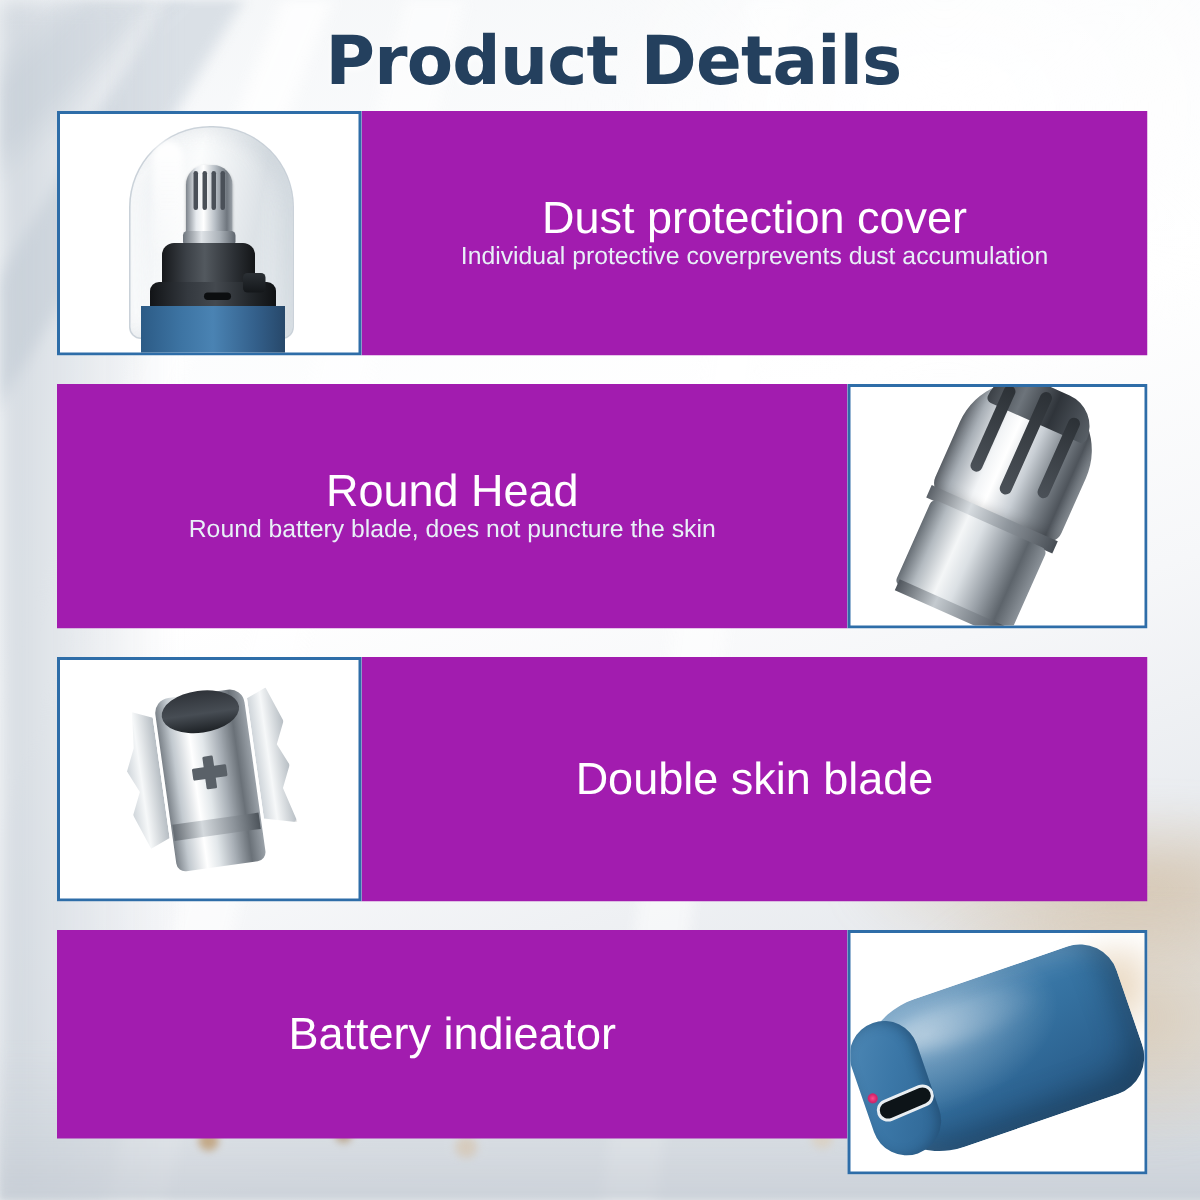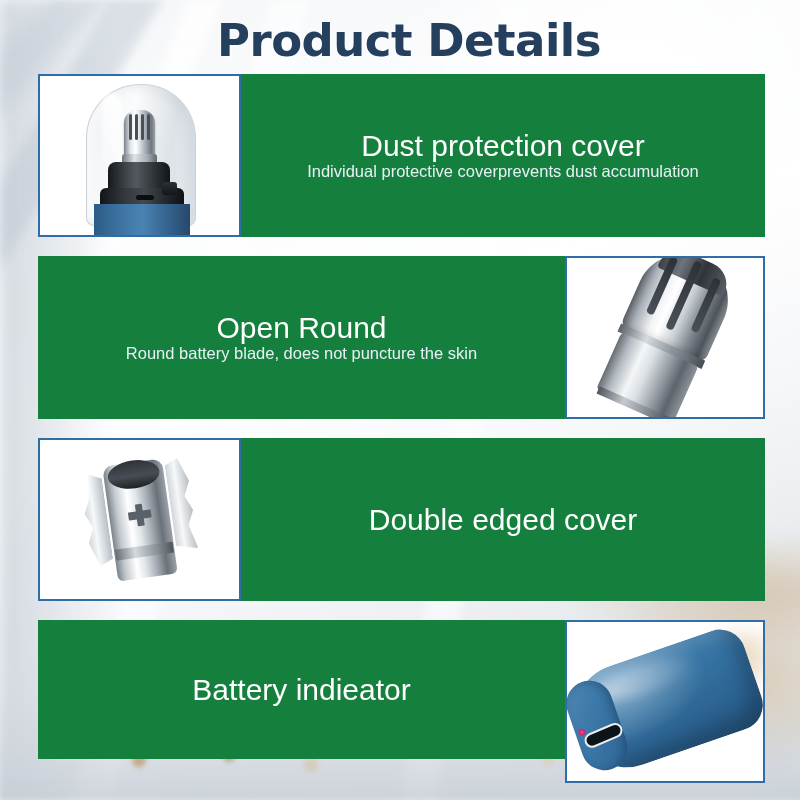--- a/index.html
+++ b/index.html
@@ -102,21 +102,21 @@
     text-shadow: 0 2px 4px rgba(255,255,255,.85);
   }
 
   
   .panel {
     position: absolute;
     display: flex;
     overflow: hidden;
   }
   .panel .blue {
-    background: #15803d;
+    background: #a21caf;
     display: flex;
     flex-direction: column;
     align-items: center;
     justify-content: center;
     box-sizing: border-box;
   }
   .photo-box {
     background: #ffffff;
     border: 2px solid #2e6da8;
     box-sizing: border-box;
@@ -344,21 +344,21 @@
       </div>
     </div>
     <div class="blue">
       <div class="p-title">Dust protection cover</div>
       <div class="p-sub">Individual protective coverprevents dust accumulation</div>
     </div>
   </div>
 
   <div class="panel" id="panel-2">
     <div class="blue">
-      <div class="p-title">Open Round</div>
+      <div class="p-title">Round Head</div>
       <div class="p-sub">Round battery blade, does not puncture the skin</div>
     </div>
     <div class="photo-box">
       <div class="art">
         <div class="steel-wrap">
           <div class="steel-top"></div>
           <div class="steel-cap"></div>
           <div class="steel-slot" style="left:18px; top:10px; height:62px;"></div>
           <div class="steel-slot" style="left:42px; top:4px;  height:74px;"></div>
           <div class="steel-slot" style="left:66px; top:12px; height:58px;"></div>
@@ -378,21 +378,21 @@
           <div class="fin fin-r"></div>
           <div class="blade-cyl"></div>
           <div class="blade-mouth"></div>
           <div class="blade-cross-v"></div>
           <div class="blade-cross-h"></div>
           <div class="blade-band"></div>
         </div>
       </div>
     </div>
     <div class="blue">
-      <div class="p-title">Double edged cover</div>
+      <div class="p-title">Double skin blade</div>
     </div>
   </div>
 
   <div class="panel" id="panel-4">
     <div class="blue">
       <div class="p-title">Battery indieator</div>
     </div>
     <div class="photo-box">
       <div class="art">
         <div class="case-bg-blur"></div>

